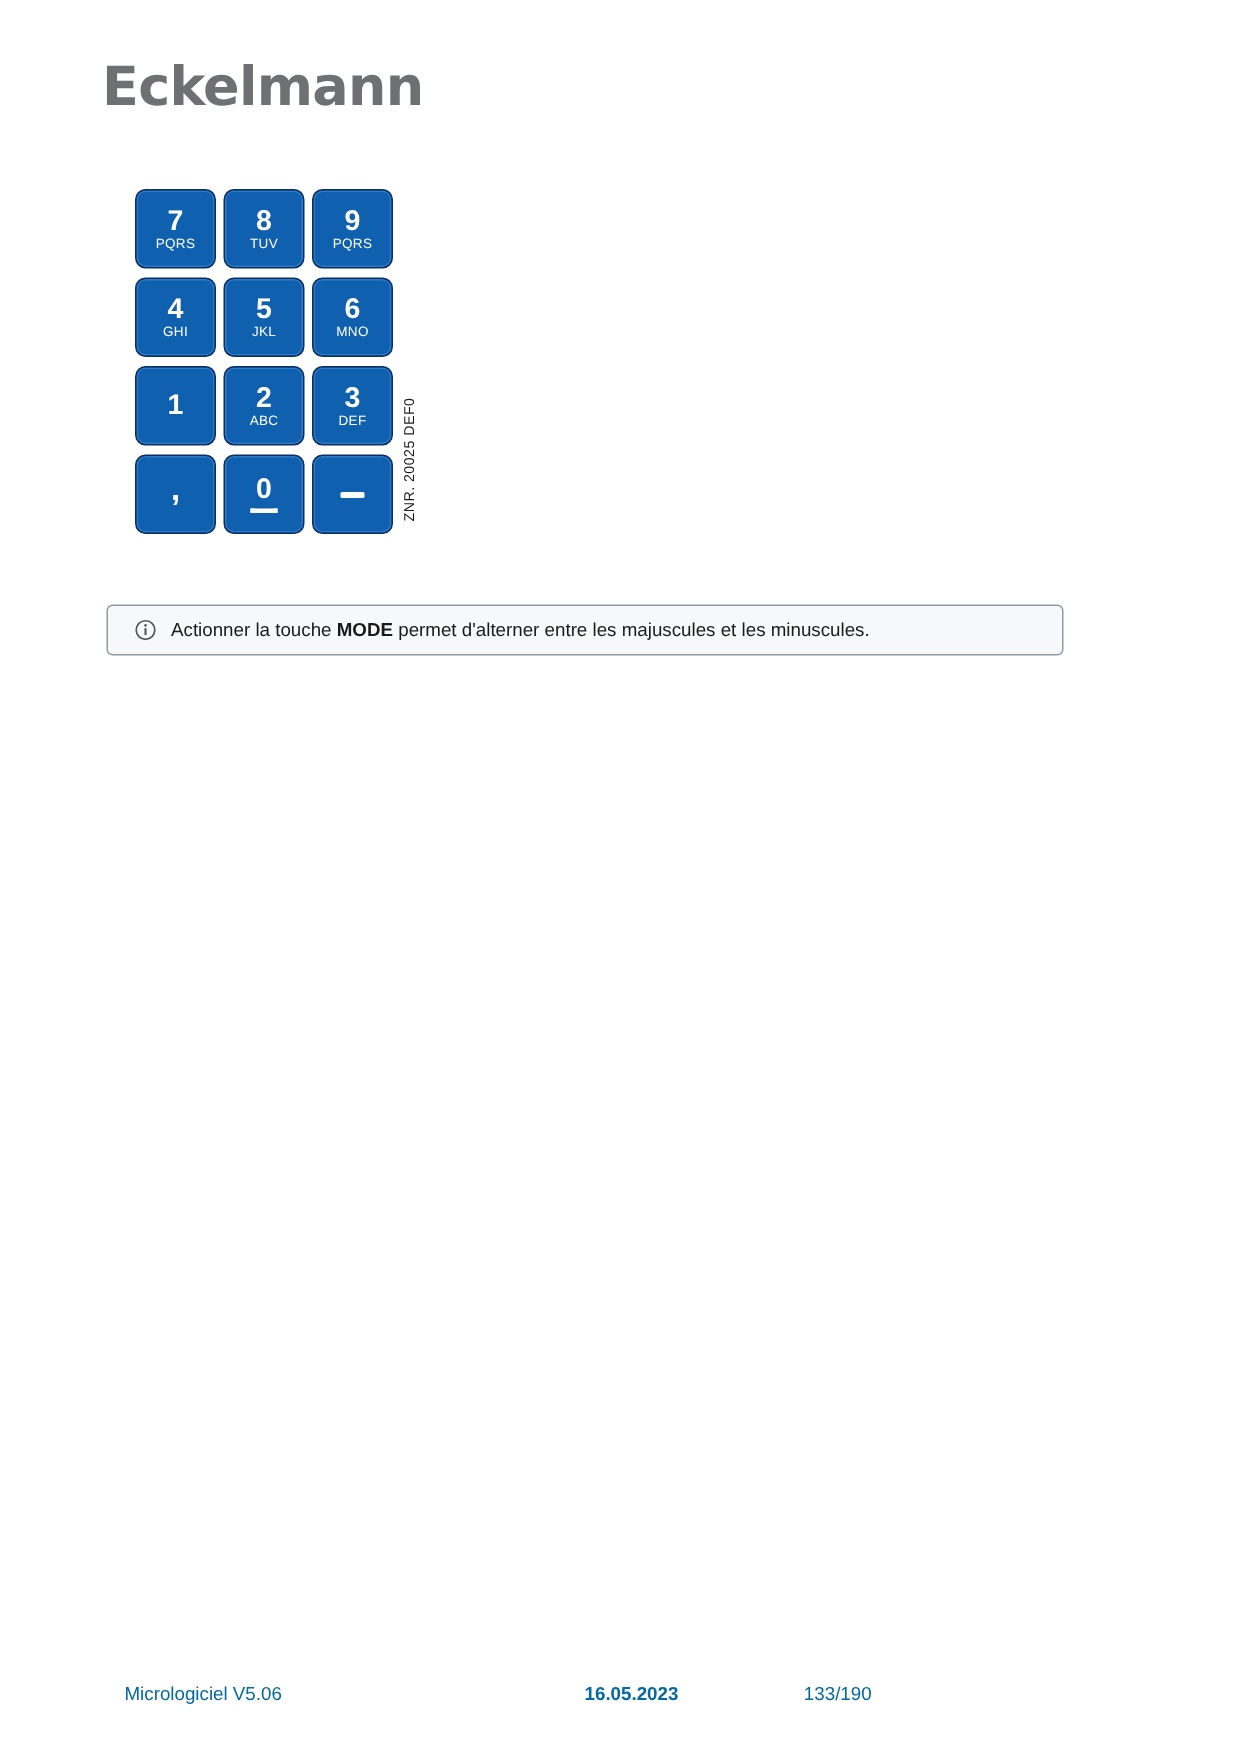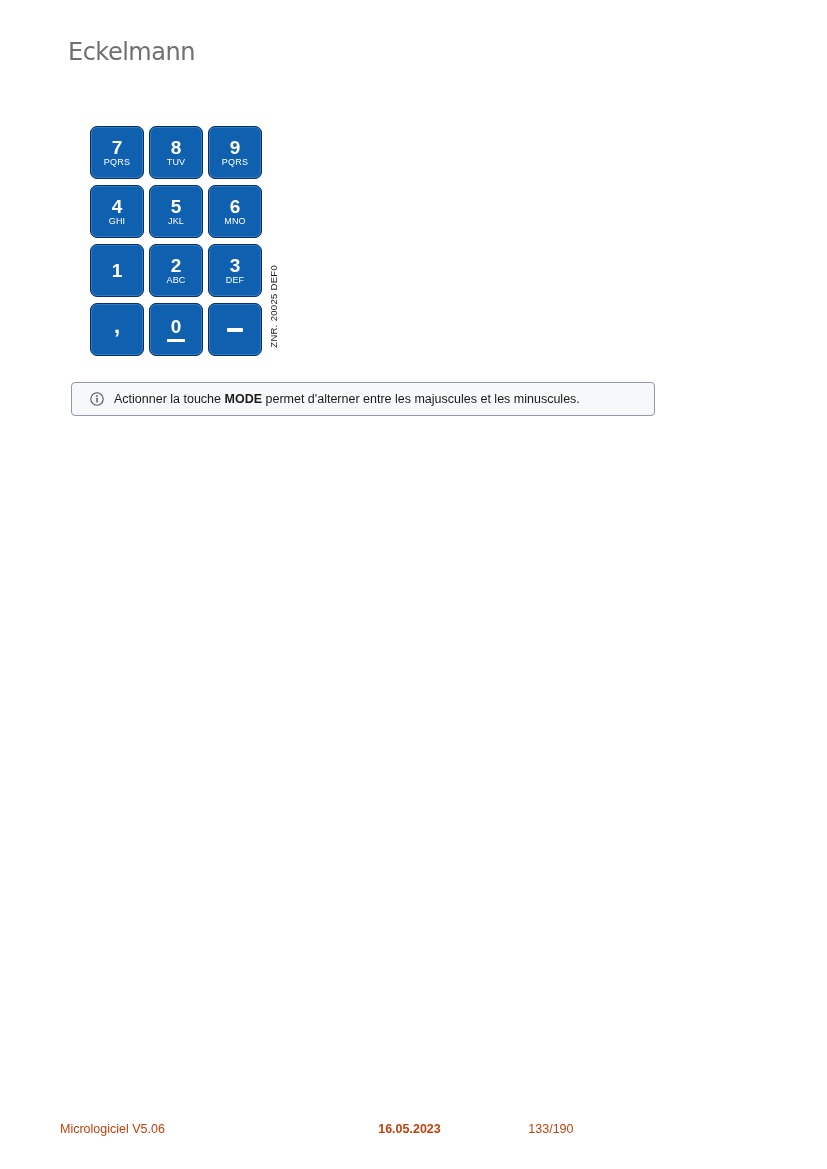--- a/index.html
+++ b/index.html
@@ -15,22 +15,22 @@
     color: #000000;
     overflow: hidden;
   }
 
   
   .logo {
     position: absolute;
     left: 68px;
     top: 38px;
     font-family: "DejaVu Sans", sans-serif;
-    font-size: 24px;
-    font-weight: 400;
+    font-size: 36px;
+    font-weight: 700;
     letter-spacing: -0.5px;
     color: #6f7072;
   }
 
   
   .figure {
     position: absolute;
     left: 90px;
     top: 126px;
     width: 200px;
@@ -104,22 +104,22 @@
     writing-mode: vertical-rl;
     transform: rotate(180deg);
     letter-spacing: 0.3px;
     white-space: nowrap;
   }
 
   
   .note {
     position: absolute;
     left: 71px;
-    top: 382px;
-    width: 584px;
+    top: 403px;
+    width: 638px;
     min-height: 30px;
     box-sizing: border-box;
     background: #f7f8f9;
     border: 1px solid #8f9aa6;
     border-radius: 4px;
     display: flex;
     align-items: center;
     padding: 8px 12px;
   }
   .note-icon {
@@ -132,27 +132,27 @@
   .note-text {
     font-size: 12.5px;
     line-height: 16px;
     color: #1a1a1a;
   }
   .note-text b { font-weight: 700; }
 
   
   .footer {
     position: absolute;
-    left: 60px;
+    left: 83px;
     right: 68px;
     top: 1122px;
     display: flex;
     align-items: baseline;
     font-size: 12.5px;
-    color: #c2410c;
+    color: #0369a1;
   }
   .footer .left { width: 33%; text-align: left; }
   .footer .center { width: 34%; text-align: center; font-weight: bold; }
   .footer .right { width: 33%; }
 </style>
 </head>
 <body>
 
 <div class="logo">Eckelmann</div>
 

